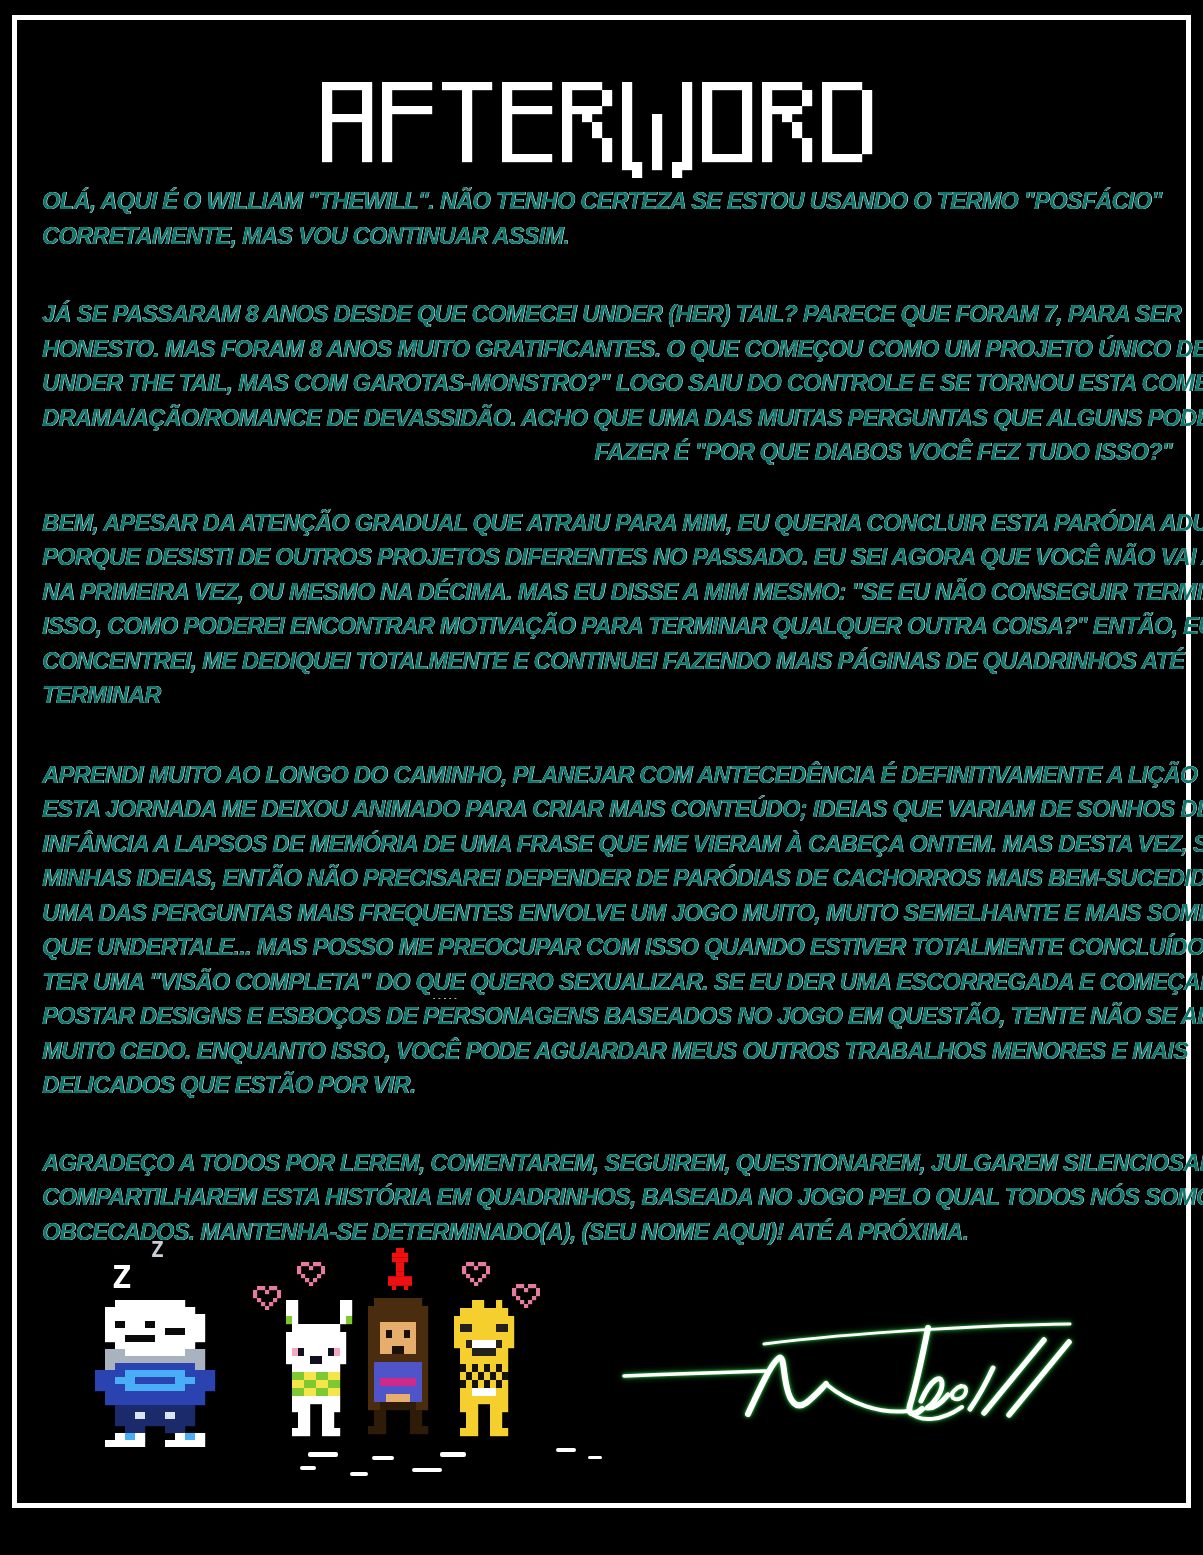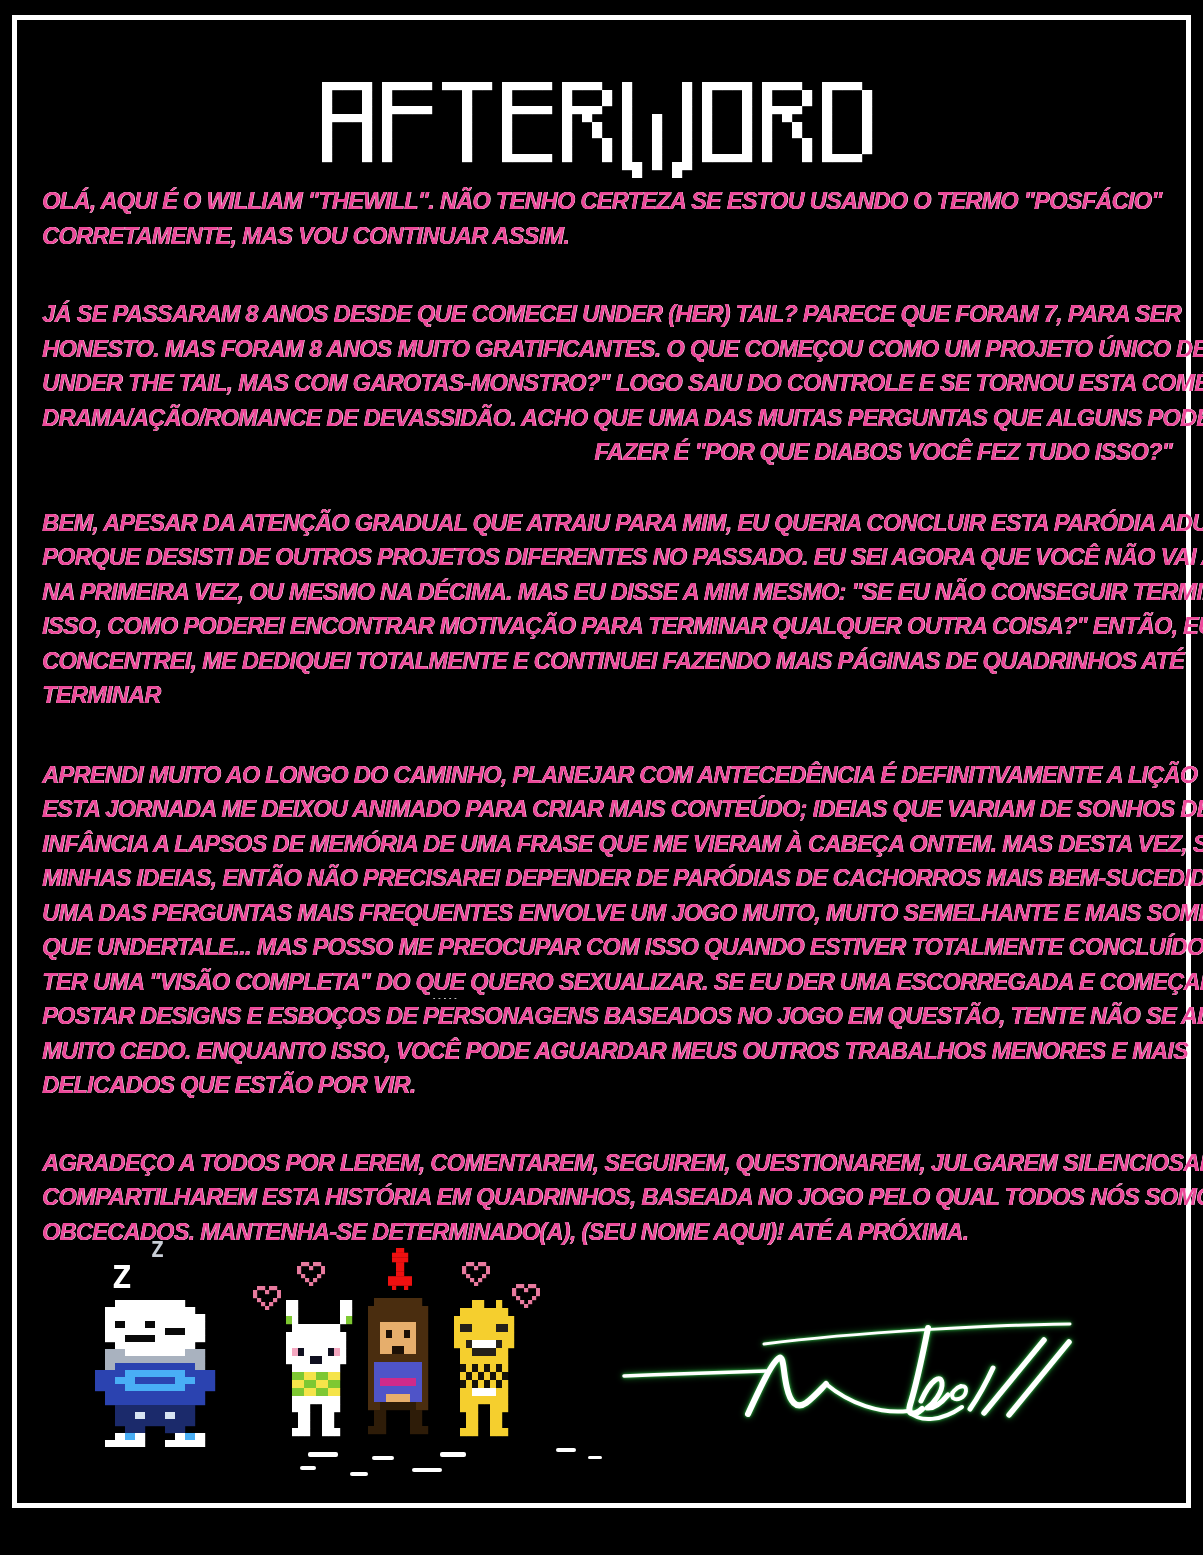--- a/index.html
+++ b/index.html
@@ -2,21 +2,21 @@
 <html><head>
 <meta charset="utf-8">
 <style>
   html,body{margin:0;padding:0;background:#000;}
   .page{position:relative;width:1203px;height:1555px;background:#000;overflow:hidden;
         font-family:"Liberation Sans",sans-serif;}
   .frame{position:absolute;left:12px;top:15px;width:1169px;height:1483px;
          border:5px solid #fff;box-sizing:content-box;}
   .title-wrap{position:absolute;left:0;top:82px;width:1203px;text-align:center;margin:0;}
   .title-wrap .sr{position:absolute;font-size:0;color:transparent;}
-  .body-text{position:absolute;left:42px;top:184px;width:1130px;color:#ec4899;}
+  .body-text{position:absolute;left:42px;top:184px;width:1130px;color:#0f766e;}
   .body-text p{margin:0;font-weight:bold;font-style:italic;font-size:23.5px;
                line-height:34.5px;letter-spacing:-0.7px;white-space:pre;
                text-shadow:0 0 .6px #fff, .4px 0 0 #fff;}
   .body-text p.p1{margin-bottom:44px;}
   .body-text p.p2{margin-bottom:36px;text-align:right;}
   .body-text p.p3{margin-bottom:45px;}
   .body-text p.p4{margin-bottom:43px;}
   .interline-note{position:absolute;left:433px;top:994px;color:#cfcfcf;font-size:7px;
                   letter-spacing:3px;font-weight:bold;}
   .z{position:absolute;color:#fff;font-weight:bold;font-family:"DejaVu Sans Mono",monospace;}

